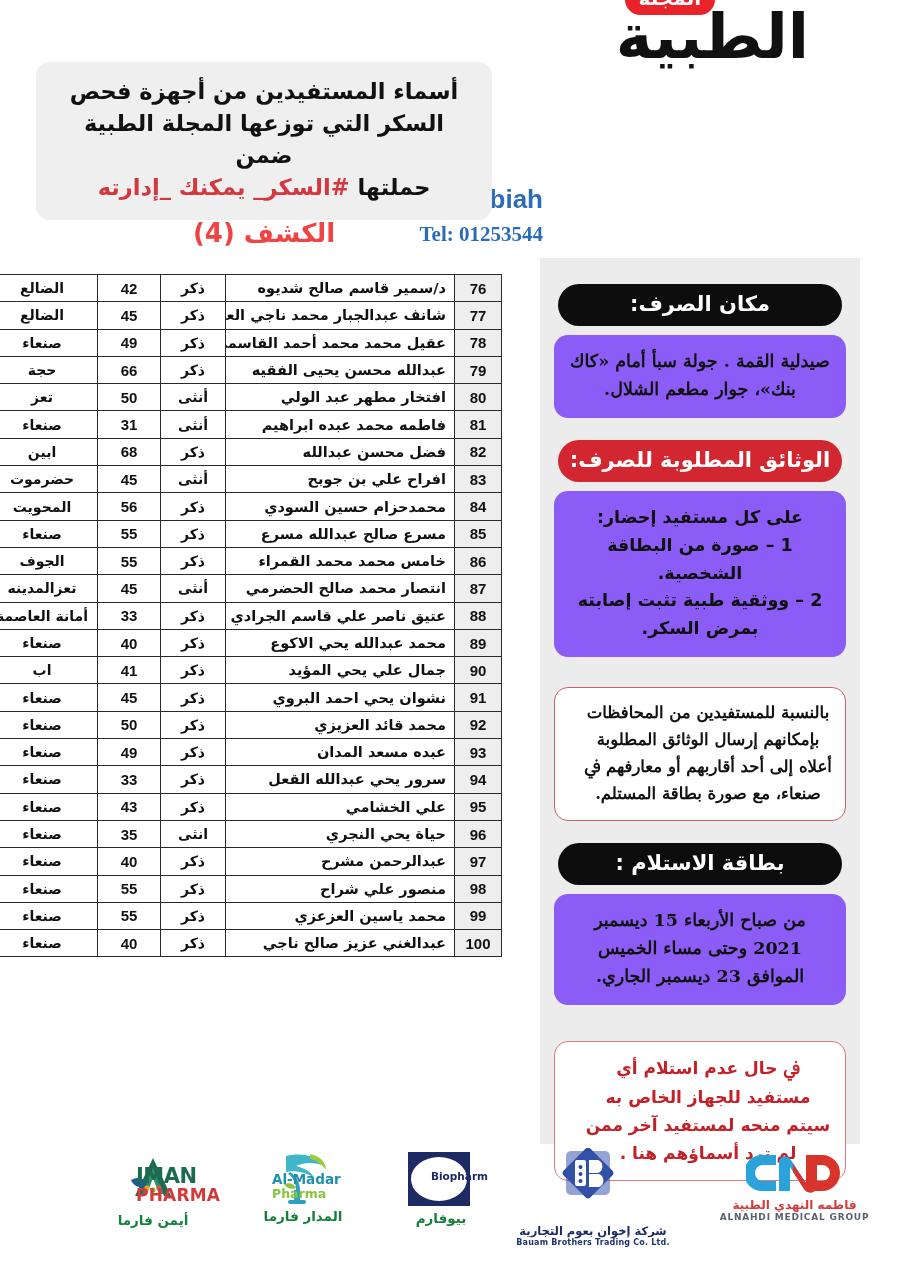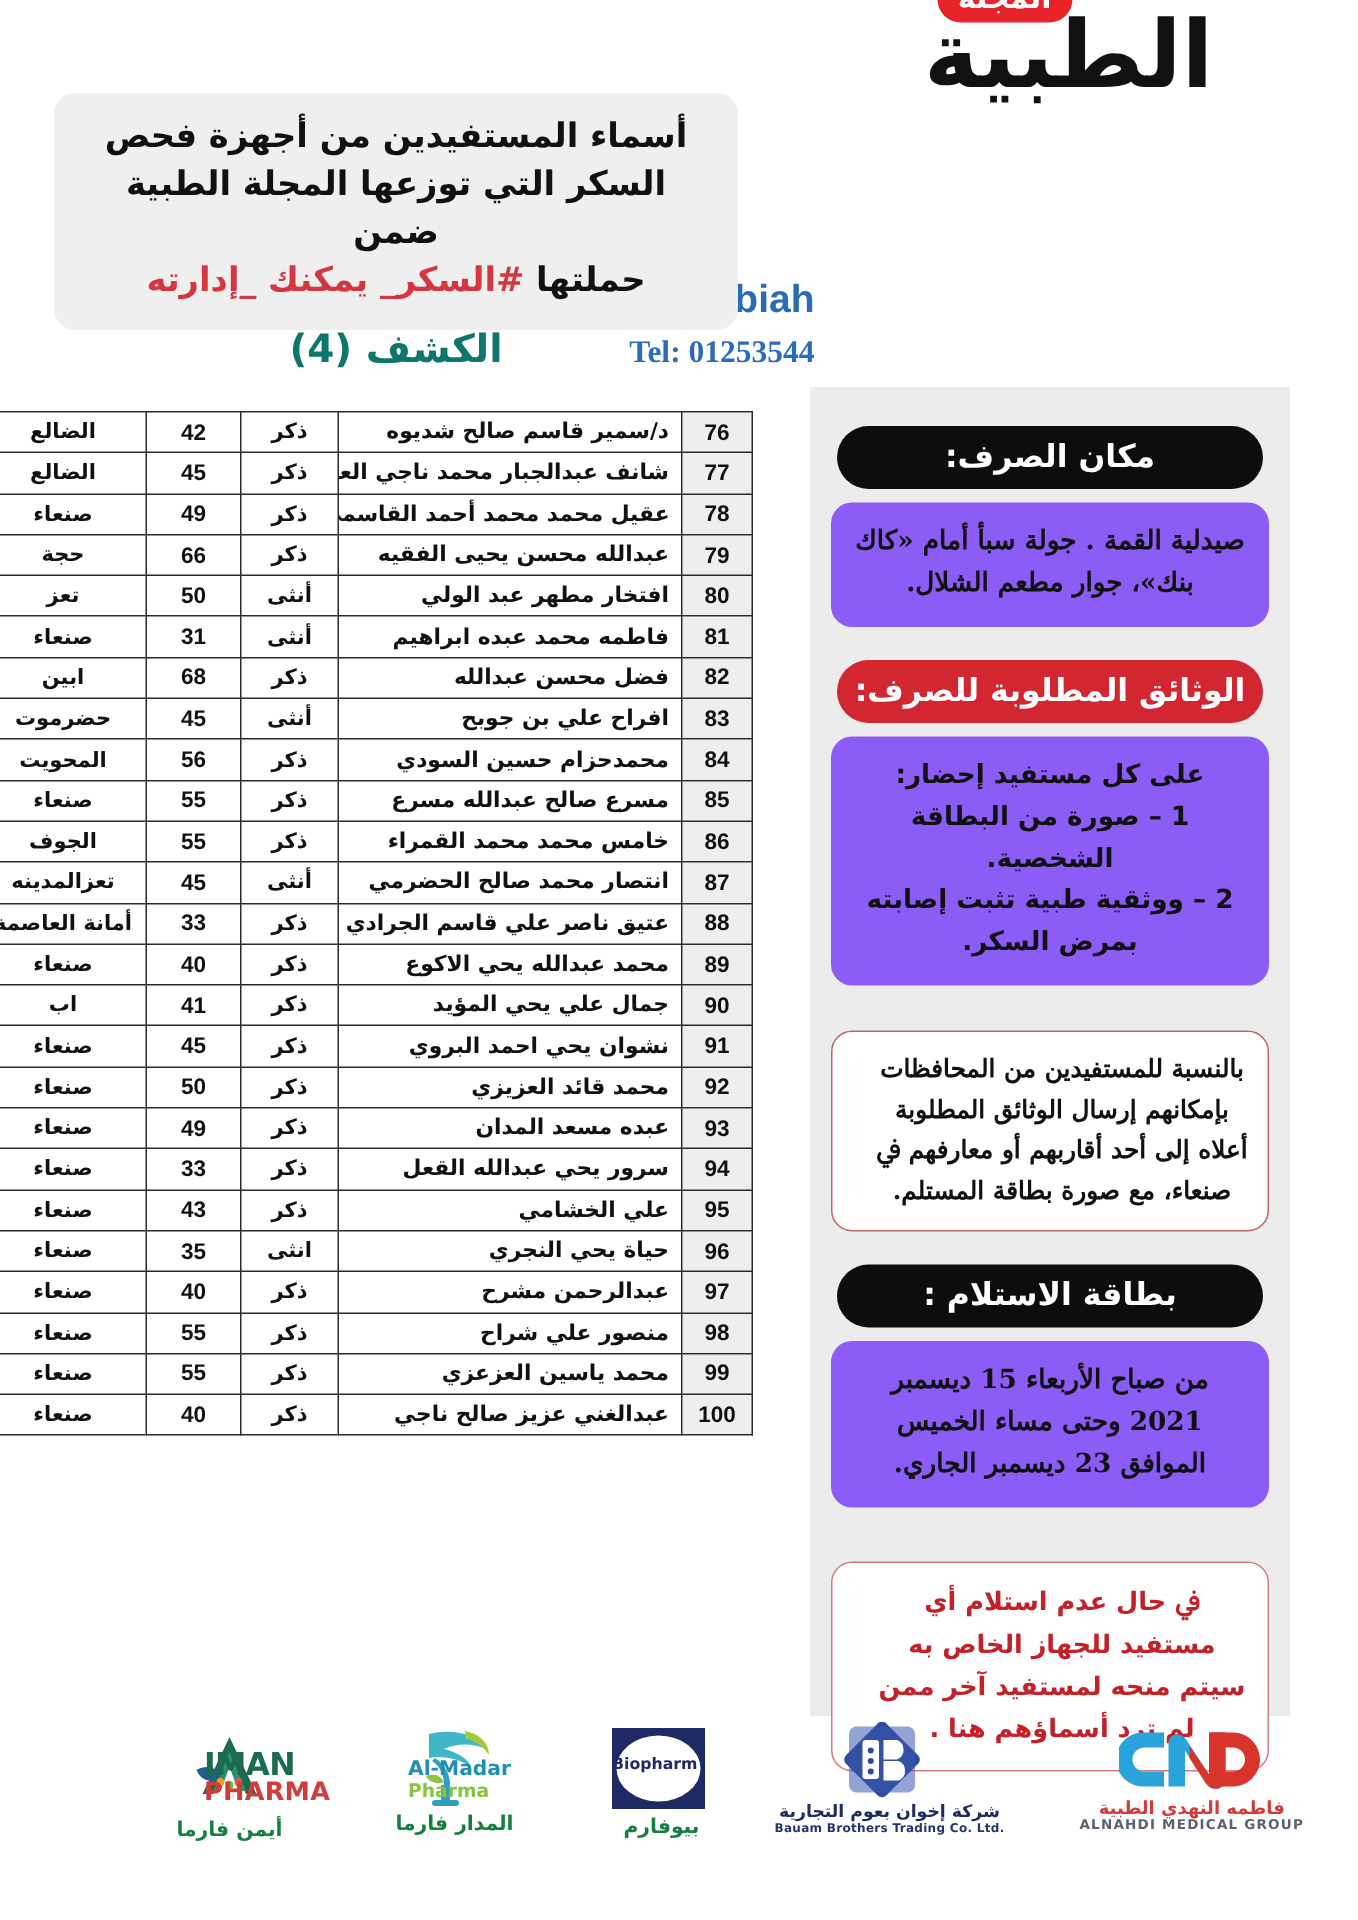--- a/index.html
+++ b/index.html
@@ -160,21 +160,21 @@
     color: #d4373f;
   }
   #kashf-label {
     position: absolute;
     left: 36px;
     top: 218px;
     width: 456px;
     text-align: center;
     font-size: 26px;
     font-weight: bold;
-    color: #0f766e;
+    color: #ef4444;
     font-family: "DejaVu Sans", "Liberation Sans", sans-serif;
   }
 
   
   #sidebar {
     position: absolute;
     right: 45px;
     top: 258px;
     width: 320px;
     height: 886px;
@@ -328,29 +328,29 @@
   #sp-bio .bio-sq {
     position: absolute; left: 22px; top: 0;
     width: 62px; height: 54px; background: #1d2a63;
   }
   #sp-bio .bio-el {
     position: absolute; left: 3px; top: 5px;
     width: 56px; height: 44px; background: #fff; border-radius: 50%;
   }
   #sp-bio .bio-tx {
     position: absolute; left: 0; top: 18px; width: 80px;
-    text-align: left; font-size: 10.5px; font-weight: bold;
+    text-align: right; font-size: 10.5px; font-weight: bold;
     color: #1d2a63; direction: ltr;
   }
 
   
   #sp-bauam { left: 498px; top: 0; width: 190px; }
   #sp-bauam .bau-mark { position: absolute; left: 62px; top: 0; width: 56px; height: 52px; }
   #sp-bauam .bau-caps { position: absolute; left: 0; top: 52px; width: 190px; }
-  #sp-bauam .bau-ar { font-size: 11.5px; font-weight: bold; color: #1d2a63; }
+  #sp-bauam .bau-ar { font-size: 11.5px; font-weight: bold; color: #1d2a63; margin-top: 24px; }
 
   
   #sp-nahdi { left: 712px; top: 2px; width: 165px; }
   #sp-nahdi .nh-mark { position: absolute; left: 34px; top: 0; width: 96px; height: 46px; }
   #sp-nahdi .nh-caps { position: absolute; left: 0; top: 48px; width: 165px; }
   #sp-nahdi .nh-ar { font-size: 12px; font-weight: bold; color: #d33b3b; }
   #sp-nahdi .nh-en { font-size: 9px; font-weight: bold; color: #5a6270; letter-spacing: 0.8px; direction: ltr; }
 </style>
 </head>
 <body>

